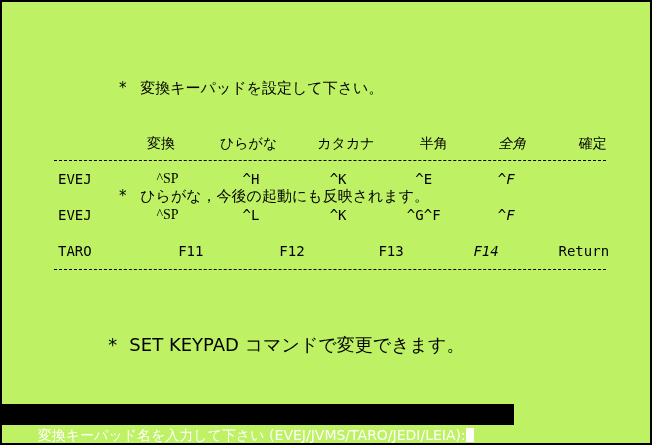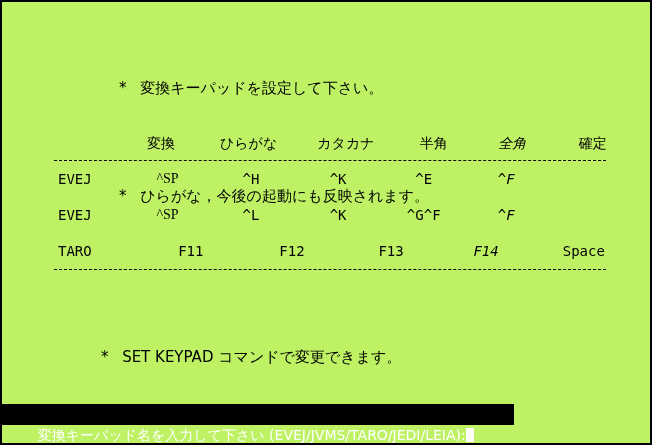--- a/index.html
+++ b/index.html
@@ -68,23 +68,23 @@
   .c-kakutei{ width: 88px; text-align: center; }
   .rule {
     height: 0;
     border-top: 1px dashed #000000;
     margin: 0;
     width: 552px;
   }
   .footnote {
     position: absolute;
     left: 62px;
-    top: 328px;
+    top: 310px;
     font-family: "DejaVu Sans Mono", monospace;
-    font-size: 15px;
+    font-size: 18px;
     color: #000000;
     white-space: pre;
   }
   .footnote .bullet {
     display: inline-block;
     width: 22px;
   }
   .statusbar {
     position: absolute;
     left: 0;
@@ -159,21 +159,21 @@
       <span class="cell c-zenkaku">^F</span>
       <span class="cell c-kakutei"></span>
     </div>
 
     <div class="krow">
       <span class="cell c-name">TARO</span>
       <span class="cell c-hira">F11</span>
       <span class="cell c-kata">F12</span>
       <span class="cell c-hankaku">F13</span>
       <span class="cell c-zenkaku">F14</span>
-      <span class="cell c-kakutei">Space</span>
+      <span class="cell c-kakutei">Return</span>
     </div>
 
     <div class="rule"></div>
   </div>
 
   <div class="footnote">
     <span class="bullet">*</span><span class="jp">SET KEYPAD コマンドで変更できます。</span>
   </div>
 
   <div class="statusbar">

